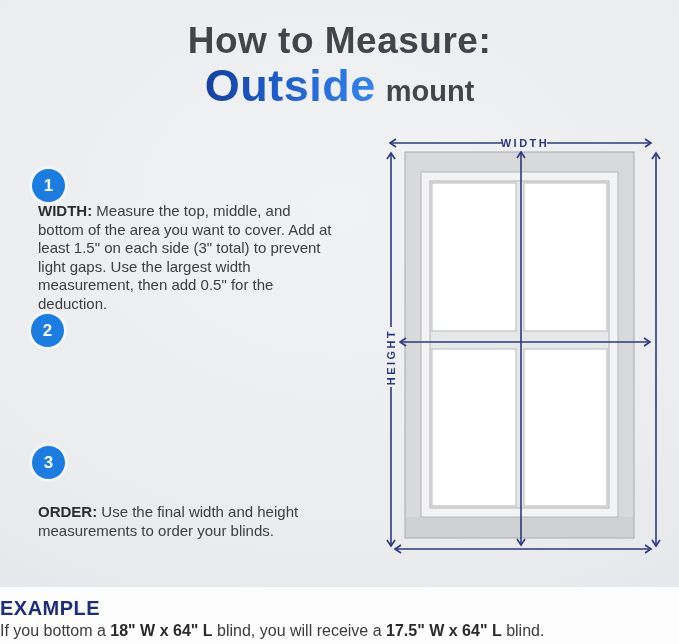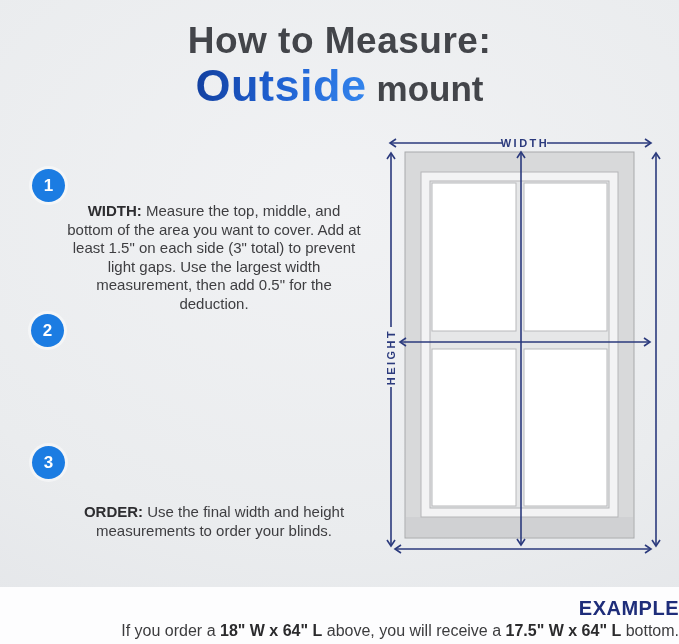--- a/index.html
+++ b/index.html
@@ -14,48 +14,48 @@
   
   .title { position:absolute; top:22px; left:0; width:679px; text-align:center; line-height:1.05; }
   .title-line1 { font-size:37px; font-weight:600; color:#43454a; letter-spacing:0.5px; }
   .title-line2 { margin-top:1px; }
   .title-highlight {
     font-size:45px; font-weight:700; letter-spacing:0.5px;
     background:linear-gradient(100deg,#123f9e 0%, #1e5ecf 45%, #3486ee 100%);
     -webkit-background-clip:text; background-clip:text;
     color:transparent;margin-top:45px; -webkit-text-fill-color:transparent;
   }
-  .title-suffix { font-size:35px; font-weight:600; color:#43454a; margin-left:10px; }
+  .title-suffix { font-size:29px; font-weight:600; color:#43454a; margin-left:10px; }
 
   
   .badge {
     position:absolute; width:33px; height:33px; border-radius:50%;
     background:#1b7ce2; color:#ffffff; font-size:17px; font-weight:700;
     display:flex; align-items:center; justify-content:center;
     box-shadow:0 0 0 3px rgba(255,255,255,0.45);
   }
   .badge-1 { left:32px; top:169px; }
   .badge-2 { left:31px; top:314px; }
   .badge-3 { left:32px; top:446px; }
   .step-text {
     position:absolute; left:38px; width:352px;
-    white-space:pre-line; font-size:15px; line-height:18.6px; color:#3e3e41;text-align:center;
+    white-space:pre-line; font-size:15px; line-height:18.6px; color:#3e3e41;
   }
   .step-text-1 { top:202px; }
   .step-text-2 { top:346px; }
   .step-text-3 { top:503px; }
   .step-label { font-weight:700; color:#2d2d30; }
 
   
   .diagram-svg { position:absolute; left:0; top:0; width:679px; height:644px; }
   .meas-line { stroke:#2b3a7d; stroke-width:1.6; fill:none; }
   .meas-text { fill:#2b3a7d; font-family:"Liberation Sans", sans-serif; font-size:11px; font-weight:600; letter-spacing:2.5px; }
 
   
-  .example { position:absolute; top:597px; left:0; width:679px; text-align:right; }
+  .example { position:absolute; top:597px; left:0; width:679px; text-align:left; }
   .example-heading { font-size:20px; font-weight:700; color:#1e2d7a; letter-spacing:0.5px; }
   .example-line { margin-top:2px; font-size:16px; color:#3c3c3e; line-height:18px; }
   .example-bold { font-weight:700; color:#2b2b2d; }
 </style>
 </head>
 <body>
 
 <div class="canvas">
 
   <div class="bottom-band"></div>
@@ -111,16 +111,16 @@
       <line class="meas-line" x1="656" y1="153" x2="656" y2="546" marker-start="url(#chev)" marker-end="url(#chev)"></line>
 
       <line class="meas-line" x1="521" y1="152" x2="521" y2="545" marker-start="url(#chev)" marker-end="url(#chev)"></line>
 
       <line class="meas-line" x1="400" y1="342" x2="650" y2="342" marker-start="url(#chev)" marker-end="url(#chev)"></line>
     </g>
   </svg>
 
   <div class="example">
     <div class="example-heading">EXAMPLE</div>
-    <div class="example-line"><span>If you order a </span><span class="example-bold">18" W x 64" L</span><span> above, you will receive a </span><span class="example-bold">17.5" W x 64" L</span><span> bottom.</span></div>
+    <div class="example-line"><span>If you bottom a </span><span class="example-bold">18" W x 64" L</span><span> blind, you will receive a </span><span class="example-bold">17.5" W x 64" L</span><span> blind.</span></div>
   </div>
 
 </div>
 
 </body></html>

